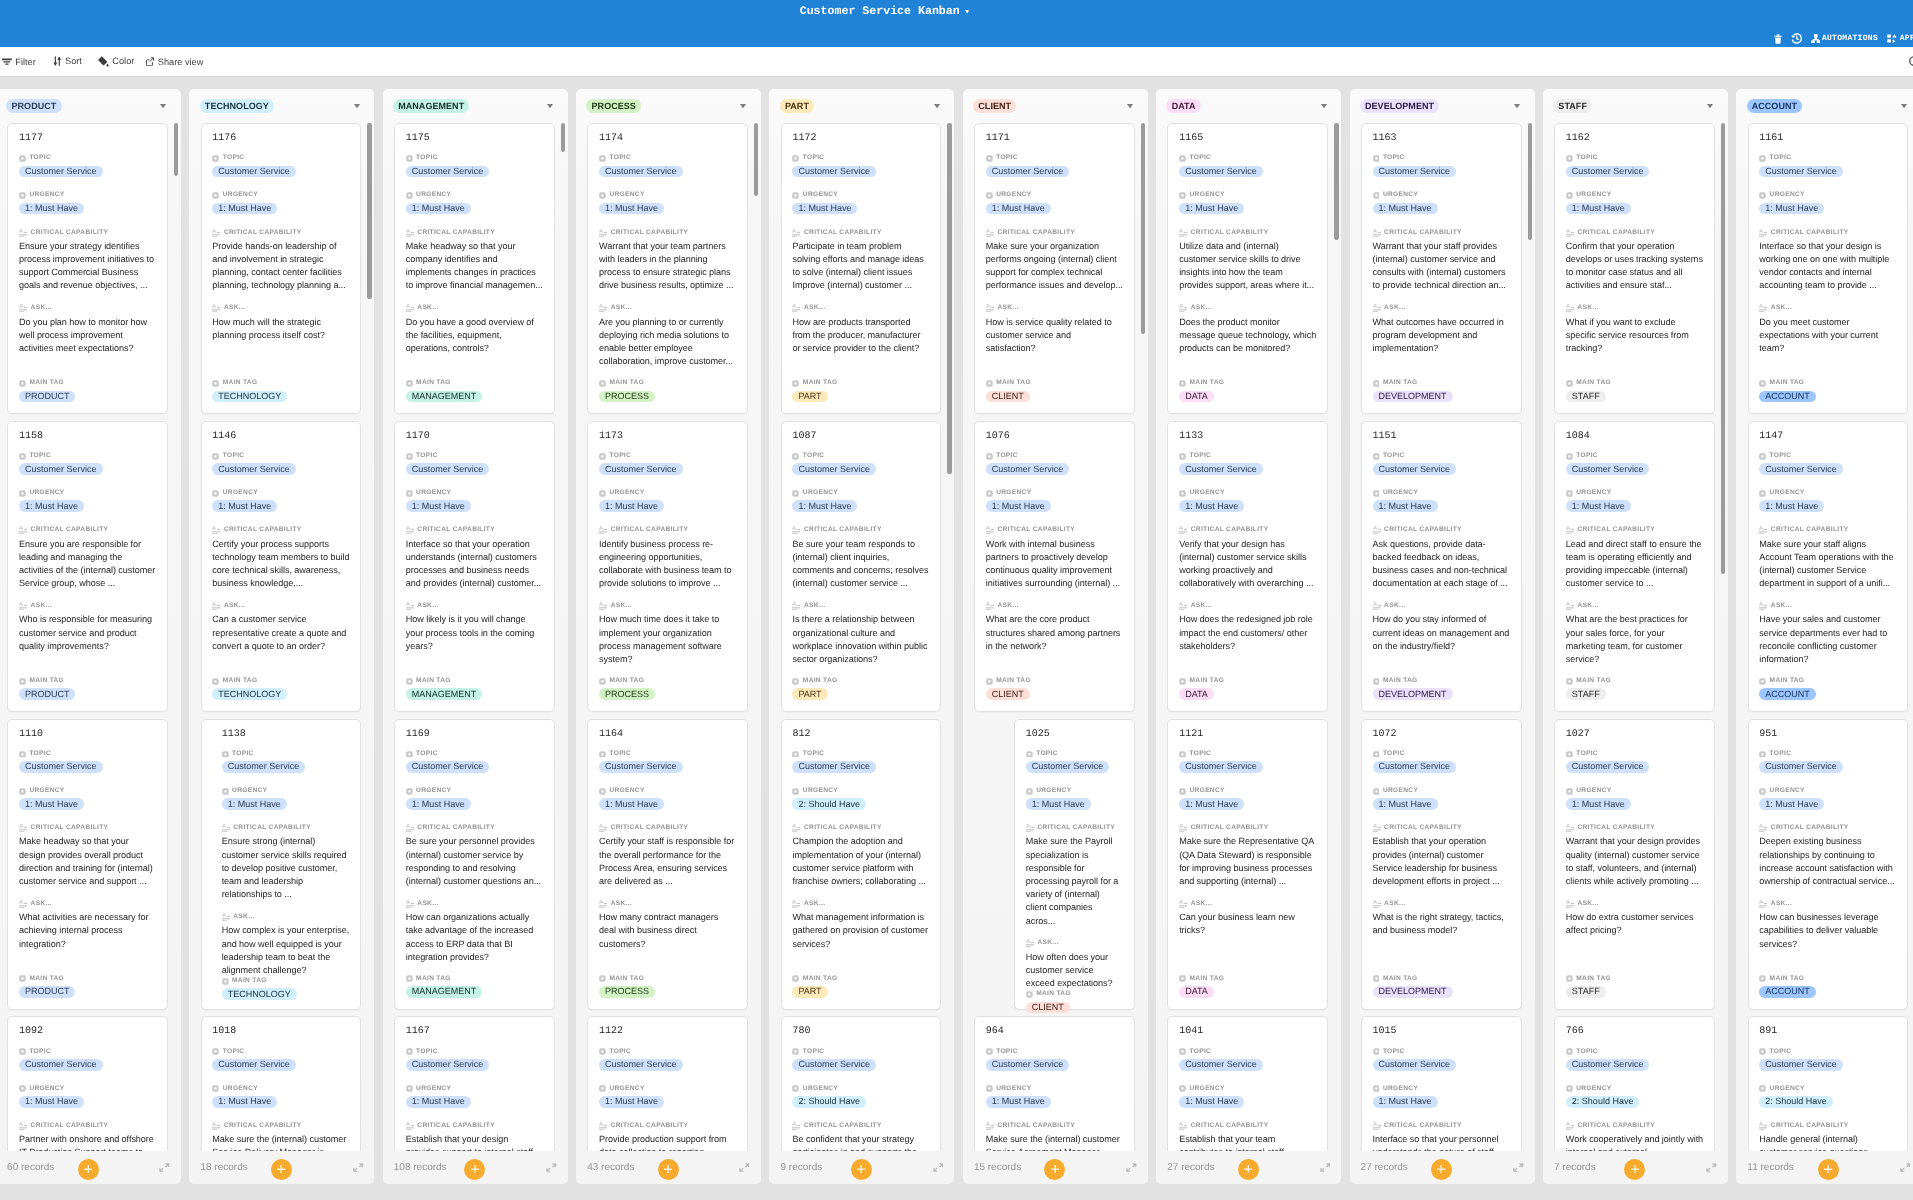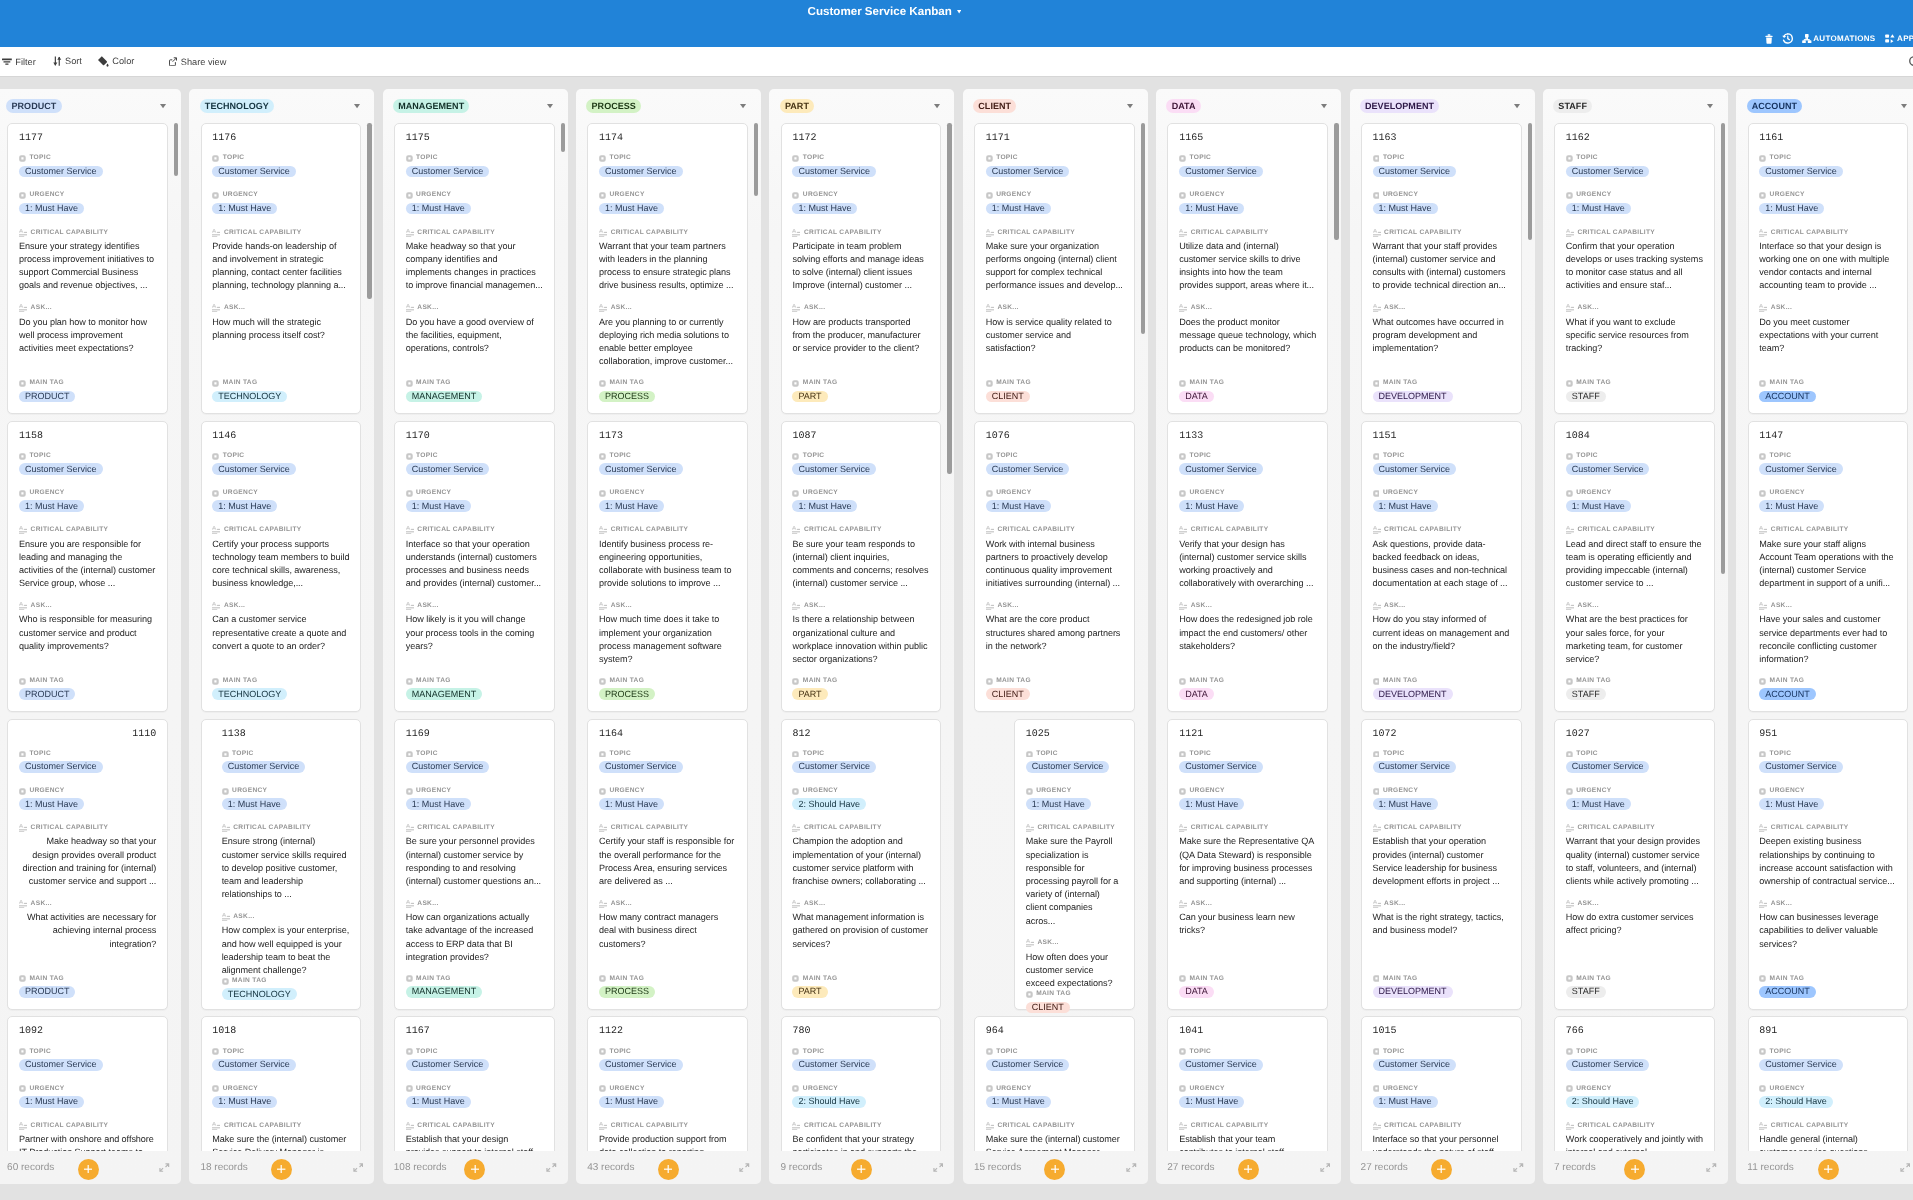--- a/index.html
+++ b/index.html
@@ -122,21 +122,21 @@
   .pill-lblue { background:#d1effc; color:#14333f; }
   .fld-text {
     font-size: 9.1px; line-height: 13.2px; color: #1f1f1f;
     word-wrap: break-word; letter-spacing: -0.06px;
   }
   .fld.fld-maintag { margin-top: auto !important; }
 </style>
 </head>
 <body style="background: rgb(226, 226, 226);">
 
-<div class="appbar" style="background: rgb(33, 131, 216);">
+<div class="appbar" style="background: rgb(33, 131, 216); font-family: Liberation Mono, monospace;">
   <div class="appbar-title">
     <span>Customer Service Kanban</span>
     <span class="caret">
         <svg width="4.3" height="3.4" viewBox="0 0 4.3 3.4">
           <path d="M0 0h4.3L2.15 3.4z" fill="#ffffff"></path>
         </svg>
       </span>
   </div>
   <div class="appbar-right">
     <div class="abtn" style="margin-right:9.2px">
@@ -194,21 +194,21 @@
     </svg>
     <span>Sort</span>
   </div>
   <div class="tb-item" style="margin-left:16.1px">
     <svg width="10.9" height="10.9" viewBox="0 0 16 16">
       <path d="M5.6 0.4 12.9 7.7a1.2 1.2 0 0 1 0 1.7L9 13.3a1.2 1.2 0 0 1-1.7 0L0 6z" fill="#3d3d3d"></path>
       <path d="M14 11.2s1.6 1.9 1.6 2.9a1.6 1.6 0 0 1-3.2 0c0-1 1.6-2.9 1.6-2.9z" fill="#3d3d3d"></path>
     </svg>
     <span>Color</span>
   </div>
-  <div class="tb-item" style="margin-left:35px">
+  <div class="tb-item" style="margin-left:12px">
     <svg width="8" height="9.6" viewBox="0 0 14 16">
       <path d="M11.2 8.6v4.8a1.6 1.6 0 0 1-1.6 1.6H2.4a1.6 1.6 0 0 1-1.6-1.6V6.2a1.6 1.6 0 0 1 1.6-1.6h3.4" fill="none" stroke="#3d3d3d" stroke-width="1.7" stroke-linejoin="round"></path>
       <path d="M8.3 1h4.9v4.9M12.8 1.4 6.4 7.8" fill="none" stroke="#3d3d3d" stroke-width="1.7" stroke-linejoin="round"></path>
     </svg>
     <span>Share view</span>
   </div>
   <div class="tb-search">
     <svg width="14.6" height="14.6" viewBox="0 0 16 16">
       <circle cx="6.6" cy="6.6" r="4.7" fill="none" stroke="#5a5a5a" stroke-width="1.5"></circle>
       <path d="M10.1 10.1 14.6 14.6" fill="none" stroke="#5a5a5a" stroke-width="1.5" stroke-linecap="round"></path>
@@ -328,21 +328,21 @@
               <svg width="6.9" height="6.9" viewBox="0 0 16 16" style="flex: 0 0 auto;">
                 <use href="#ic-select"></use>
               </svg>
               <span>MAIN TAG</span>
             </div>
             <div class="pill-wrap">
               <span class="pill" style="background: rgb(207, 224, 250); color: rgb(43, 59, 85);">PRODUCT</span>
             </div>
           </div>
         </div>
-        <div class="card" style="background: rgb(255, 255, 255); text-align: right;">
+        <div class="card" style="background: rgb(255, 255, 255);">
           <div class="card-id">1110</div>
           <div class="fld">
             <div class="fld-label">
               <svg width="6.9" height="6.9" viewBox="0 0 16 16" style="flex: 0 0 auto;">
                 <use href="#ic-select"></use>
               </svg>
               <span>TOPIC</span>
             </div>
             <div class="pill-wrap">
               <span class="pill pill-blue">Customer Service</span>

